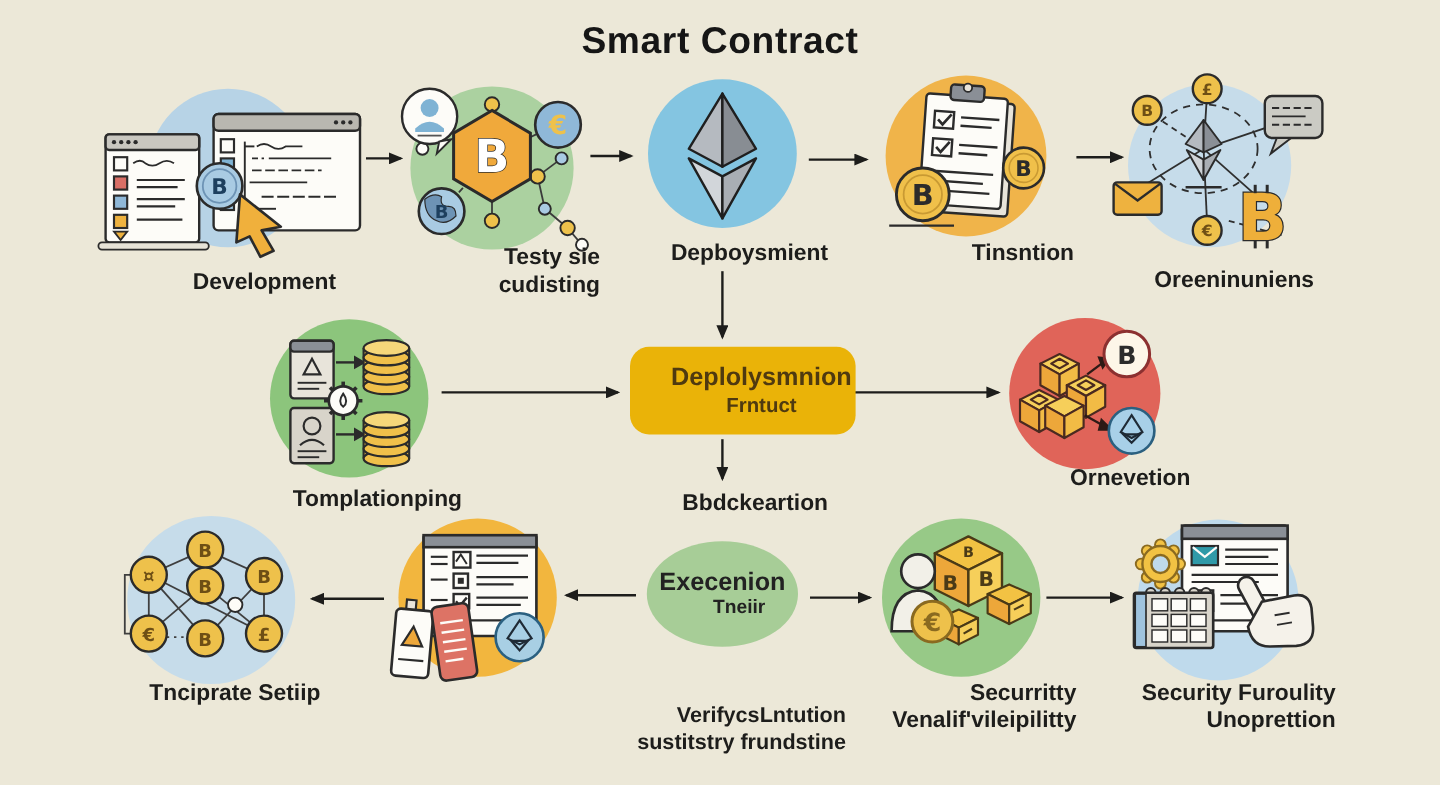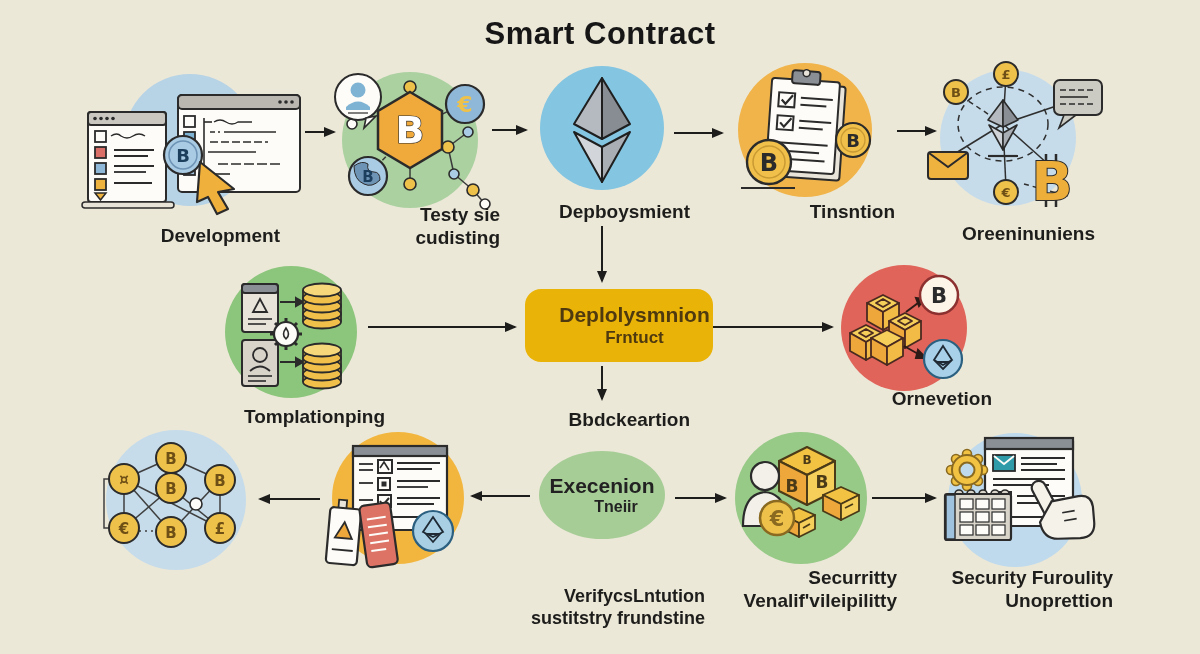--- a/index.html
+++ b/index.html
@@ -408,20 +408,21 @@
         <circle cx="21" cy="98" r="15" fill="#eec14b" stroke="#2b2b2b" stroke-width="2"></circle>
         <text x="21" y="104" text-anchor="middle" class="coin-sym" font-size="15" fill="#6e4f15">€</text>
         <circle cx="68" cy="102" r="15" fill="#eec14b" stroke="#2b2b2b" stroke-width="2"></circle>
         <text x="68" y="108" text-anchor="middle" class="coin-sym" font-size="15" fill="#6e4f15">B</text>
         <circle cx="117" cy="98" r="15" fill="#eec14b" stroke="#2b2b2b" stroke-width="2"></circle>
         <text x="117" y="104" text-anchor="middle" class="coin-sym" font-size="15" fill="#6e4f15">£</text>
       </g>
     </svg>
   </div>
   <div class="lbl" style="left:77px;top:566px;width:190px;">
+    <div>Tnciprate Setiip</div>
   </div>
 
   <div class="node" style="left:328px;top:428px;">
     <svg width="145" height="145">
       <circle cx="70" cy="70" r="66" fill="#f2b63e"></circle>
       <g>
         <rect x="25" y="18" width="94" height="84" rx="2" fill="#fdfcf8" stroke="#2b2b2b" stroke-width="2.2"></rect>
         <rect x="25" y="18" width="94" height="10" fill="#8a8f96" stroke="#2b2b2b" stroke-width="2.2"></rect>
         <line x1="31" y1="36" x2="45" y2="36" stroke="#2b2b2b" stroke-width="1.8"></line>
         <line x1="31" y1="42" x2="45" y2="42" stroke="#2b2b2b" stroke-width="1.8"></line>

